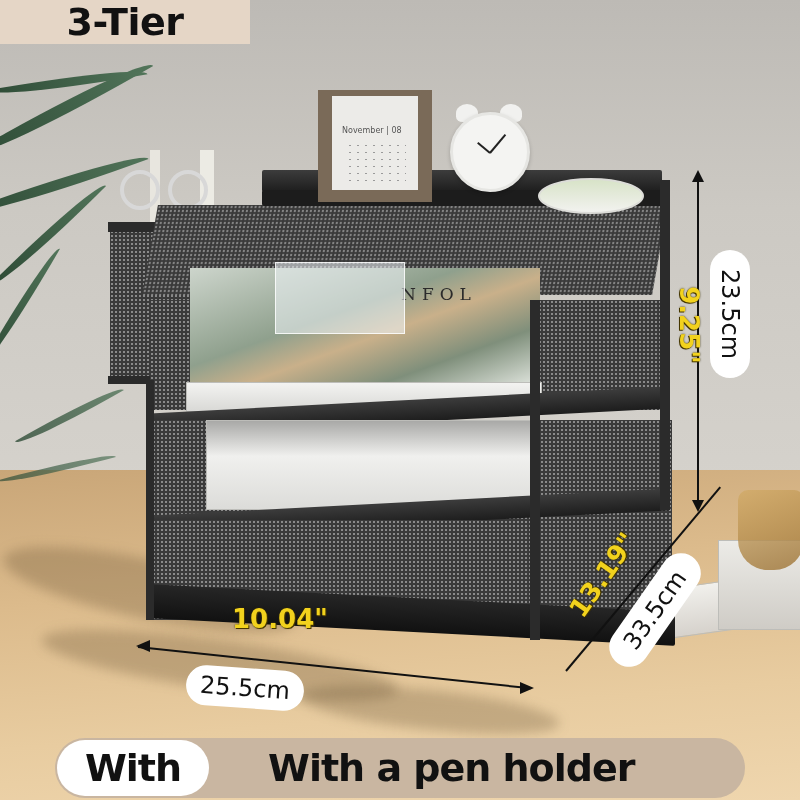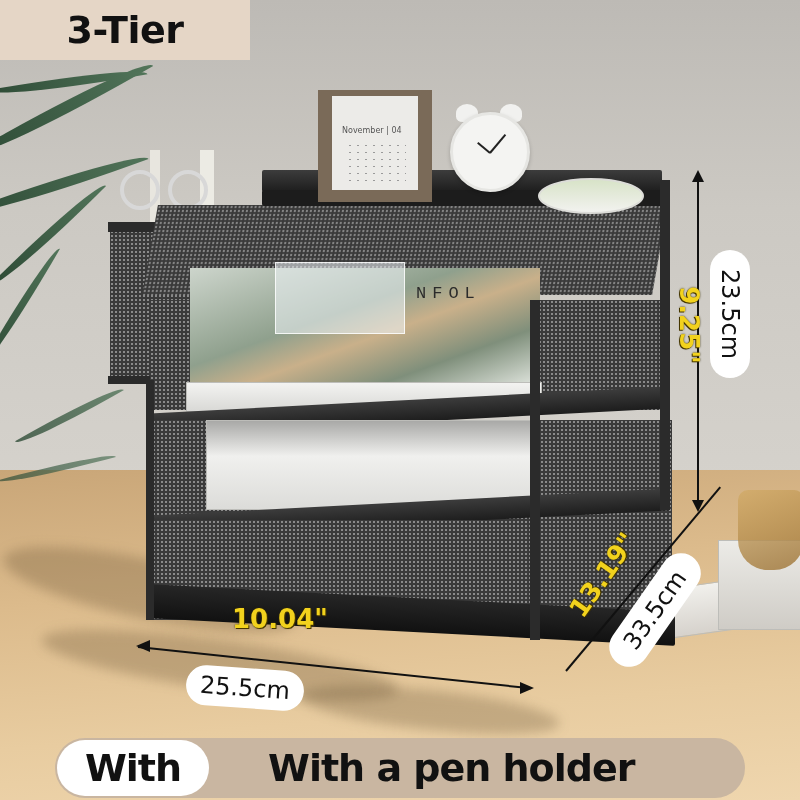--- a/index.html
+++ b/index.html
@@ -41,21 +41,21 @@
   
   .dim-line { position: absolute; background: #111; transform-origin: left center; height: 2px; }
   .arrow-head { position: absolute; width: 0; height: 0; }
 
   .pill { position: absolute; background: #fff; border-radius: 999px; color: #111;
     font-family: "DejaVu Sans", sans-serif; display: flex; align-items: center; justify-content: center; white-space: nowrap; }
   .inch { position: absolute; color: #f2d21d; font-weight: bold; font-family: "DejaVu Sans", sans-serif;
     text-shadow: 0 0 2px #3a3000, 1px 1px 0 #4a3a00; white-space: nowrap; }
 
   
-  .tier-tag { position: absolute; left: 0; top: 0; width: 250px; height: 60px;
+  .tier-tag { position: absolute; left: 0; top: 0; width: 250px; height: 44px;
     background: #e5d6c6; display: flex; align-items: center; justify-content: center; }
   .tier-tag span { font-family: "DejaVu Sans", sans-serif; font-weight: bold; font-size: 38px; color: #111; letter-spacing: -0.5px; }
 
   
   .bottom-bar { position: absolute; left: 55px; top: 738px; width: 690px; height: 60px;
     background: #c9b6a1; border-radius: 30px; }
   .color-chip { position: absolute; left: 57px; top: 740px; width: 152px; height: 56px;
     background: #fff; border-radius: 28px; display: flex; align-items: center; justify-content: center; }
   .color-chip span { font-weight: bold; font-size: 38px; color: #111; font-family: "DejaVu Sans", sans-serif; letter-spacing: -1px; }
   .variant-label { position: absolute; left: 268px; top: 740px; height: 56px; display: flex; align-items: center; }
@@ -101,35 +101,35 @@
 
     <div class="mesh" style="left:150px;top:205px;width:510px;height:90px;transform:skewX(-10deg);"></div>
     <div class="tray-edge" style="left:262px;top:170px;width:400px;height:22px;"></div>
     <div class="tray-edge" style="left:262px;top:190px;width:400px;height:16px;background:#1c1c1c;"></div>
 
     <div class="calendar-stand" style="left:318px;top:90px;width:114px;height:112px;"></div>
     <div class="calendar-card" style="left:332px;top:96px;width:86px;height:94px;"></div>
     <div class="cal-title" style="left:342px;top:126px;">
       <span>November</span>
       <span> | </span>
-      <span>04</span>
+      <span>08</span>
     </div>
     <div class="cal-grid" style="left:346px;top:142px;width:60px;height:40px;background-image:radial-gradient(circle,#9a9a9a 0.8px,transparent 1px);background-size:8px 7px;"></div>
 
     <div class="bell" style="left:456px;top:104px;width:22px;height:18px;"></div>
     <div class="bell" style="left:500px;top:104px;width:22px;height:18px;"></div>
     <div class="clock" style="left:450px;top:112px;width:80px;height:80px;">
       <div style="position:absolute;left:36px;top:14px;width:2px;height:24px;background:#222;transform:rotate(40deg);transform-origin:bottom;"></div>
       <div style="position:absolute;left:36px;top:22px;width:2px;height:16px;background:#222;transform:rotate(-50deg);transform-origin:bottom;"></div>
     </div>
     <div class="tape" style="left:538px;top:178px;width:106px;height:36px;background:linear-gradient(180deg,#d8e3c8,#f2f2ef);"></div>
 
     <div class="mesh" style="left:150px;top:300px;width:520px;height:110px;"></div>
     <div class="mag" style="left:190px;top:268px;width:350px;height:120px;"></div>
-    <div class="mag-title" style="left:416px;top:284px;font-family:Liberation Mono, monospace;">NFOL</div>
+    <div class="mag-title" style="left:401px;top:284px;">NFOL</div>
     <div class="paper" style="left:186px;top:382px;width:356px;height:30px;"></div>
     <div style="position:absolute;left:275px;top:262px;width:130px;height:72px;background:rgba(240,245,250,0.55);border:1px solid rgba(255,255,255,0.8);"></div>
     <div class="tray-edge" style="left:148px;top:400px;width:520px;height:22px;transform:skewY(-3deg);"></div>
 
     <div class="mesh" style="left:152px;top:420px;width:520px;height:100px;"></div>
     <div class="paper" style="left:206px;top:420px;width:330px;height:90px;background:linear-gradient(180deg,#a9a9a7,#f0f0ee 40%,#dcdcd9);"></div>
     <div class="tray-edge" style="left:150px;top:502px;width:520px;height:22px;transform:skewY(-3deg);"></div>
 
     <div class="mesh" style="left:152px;top:520px;width:520px;height:100px;"></div>
     <div style="position:absolute;left:200px;top:520px;width:340px;height:80px;display:grid;grid-template-columns:repeat(13,1fr);grid-template-rows:repeat(3,1fr);gap:2px;">

